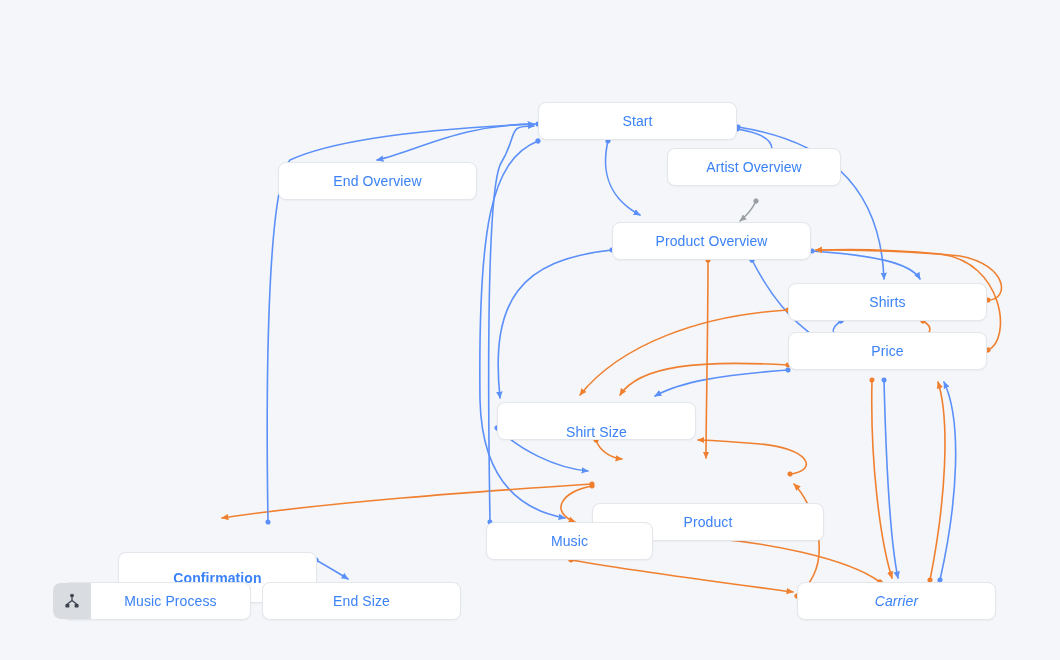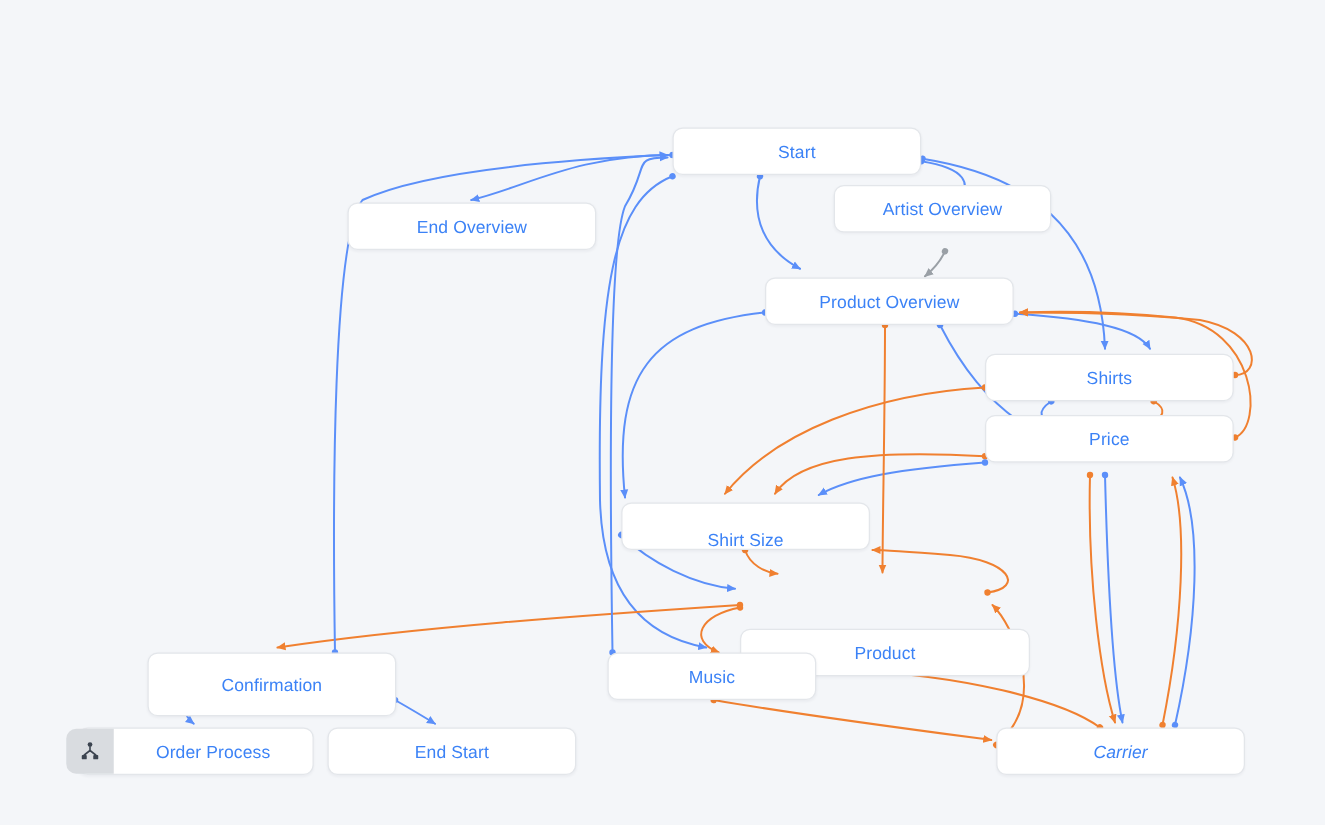--- a/index.html
+++ b/index.html
@@ -149,38 +149,38 @@
       </div>
       <div class="node" style="left: 788px; top: 332px; width: 199px; height: 38px;">
         <span class="label">Price</span>
       </div>
       <div class="node" style="left: 497px; top: 402px; width: 199px; height: 38px; align-items: flex-end;">
         <span class="label">Shirt Size</span>
       </div>
       <div class="node" style="left: 592px; top: 462px; width: 232px; height: 38px; margin-top: 41px;">
         <span class="label">Product</span>
       </div>
-      <div class="node" style="left: 118px; top: 522px; width: 199px; height: 51px;">
+      <div class="node" style="left: 118px; top: 552px; width: 199px; height: 51px; font-weight: bold;">
         <span class="label">Confirmation</span>
       </div>
       <div class="node" style="left: 486px; top: 522px; width: 167px; height: 38px;">
         <span class="label">Music</span>
       </div>
       <div class="node has-badge" style="left: 62px; top: 582px; width: 189px; height: 38px;">
         <span class="node-badge">
           <svg width="16" height="16" viewBox="0 0 16 16" fill="none">
             <circle cx="8" cy="2.6" r="1.9" fill="#3c4450"></circle>
             <path d="M8 4.6 L8 7.4 M8 7.4 L3.4 11 M8 7.4 L12.6 11" stroke="#3c4450" stroke-width="1.3" stroke-linecap="round"></path>
             <rect x="1.4" y="11" width="4" height="3.4" rx="0.7" fill="#3c4450"></rect>
             <rect x="10.6" y="11" width="4" height="3.4" rx="0.7" fill="#3c4450"></rect>
           </svg>
         </span>
-        <span class="label">Order Process</span>
+        <span class="label">Music Process</span>
       </div>
       <div class="node" style="left: 262px; top: 582px; width: 199px; height: 38px;">
-        <span class="label">End Start</span>
+        <span class="label">End Size</span>
       </div>
       <div class="node" style="left: 797px; top: 582px; width: 199px; height: 38px; font-style: italic;">
         <span class="label">Carrier</span>
       </div>
     </div>
 
 </div>
 
 </body></html>

